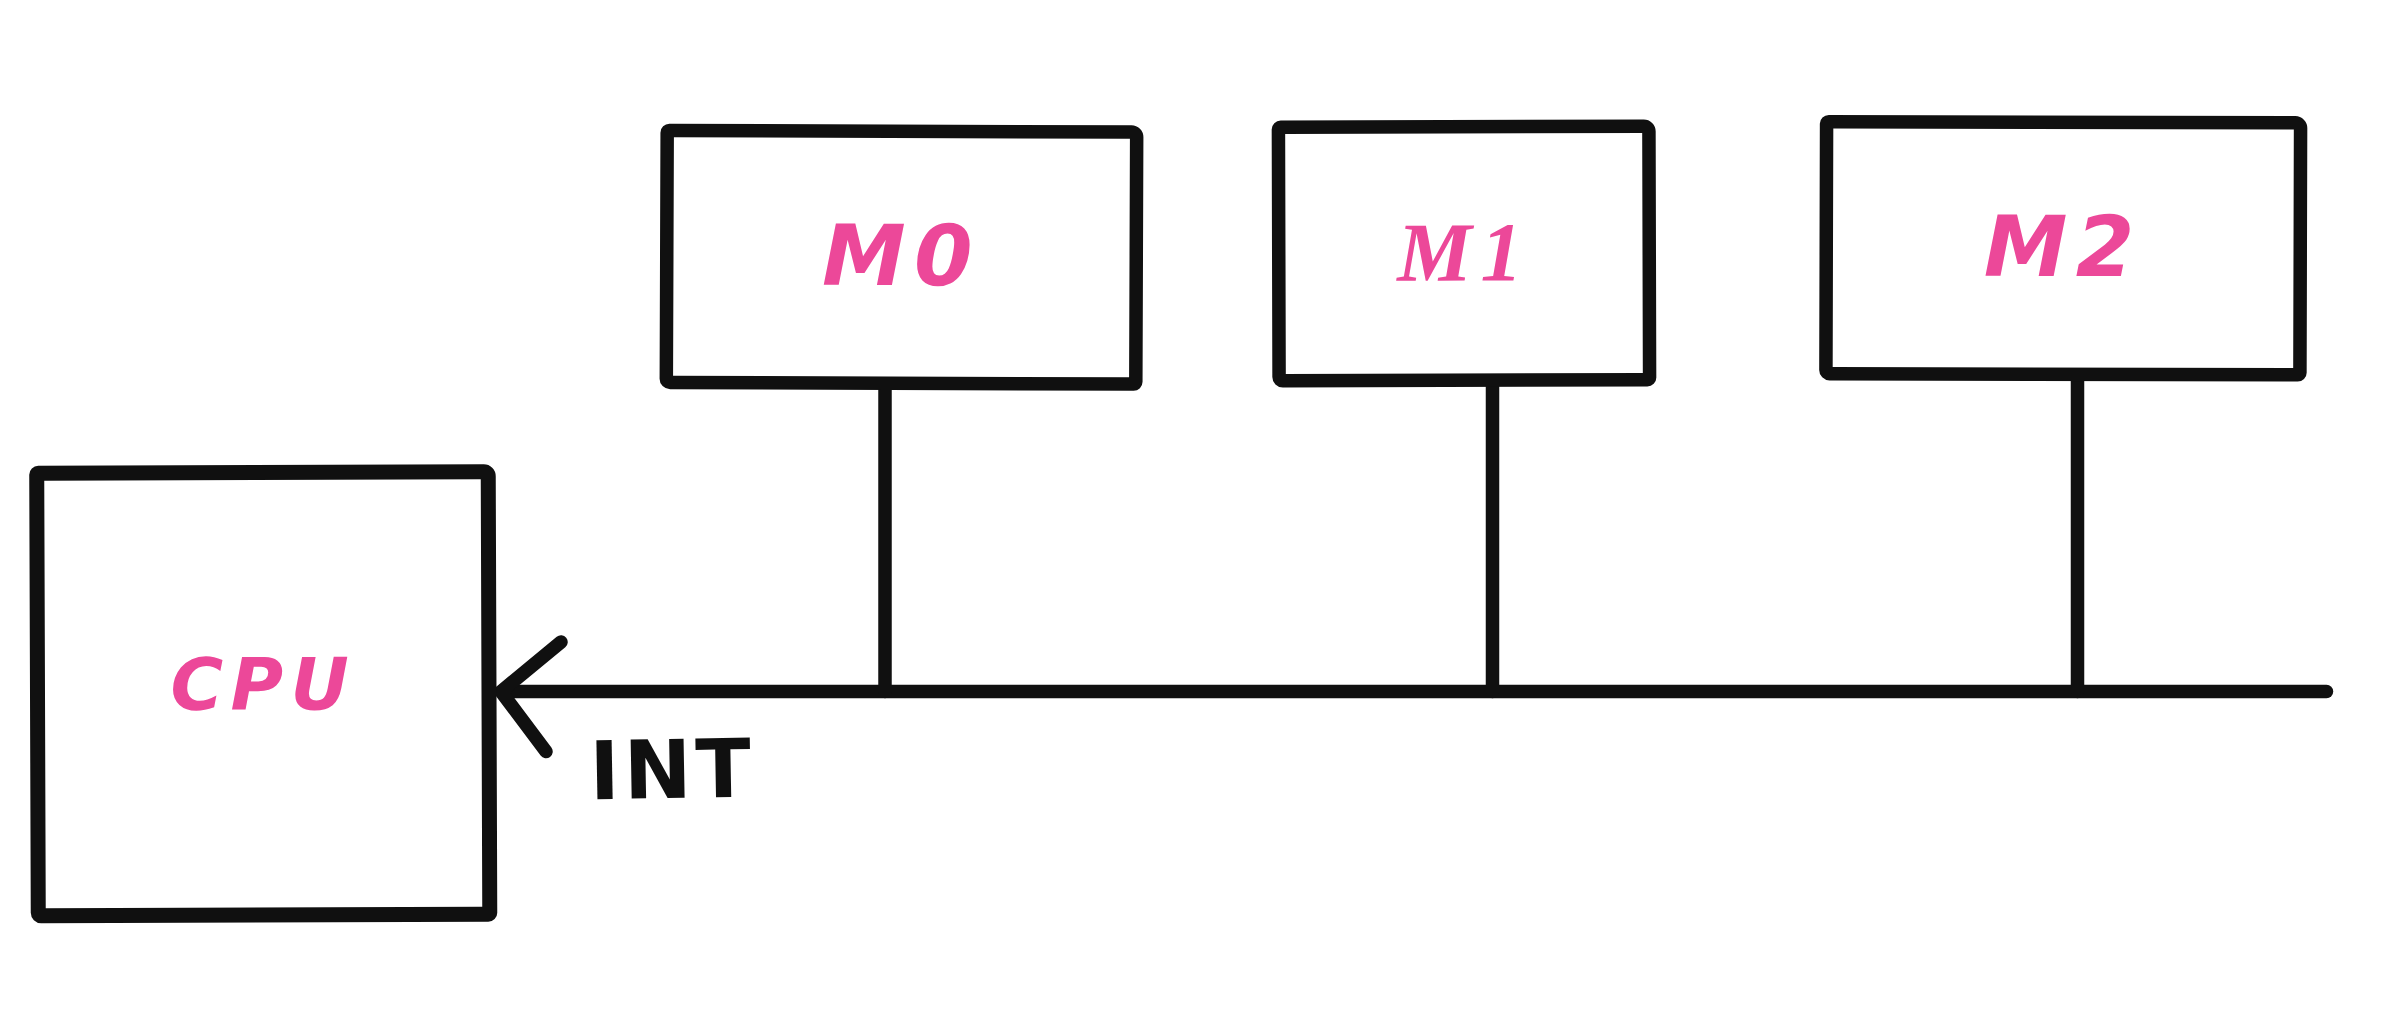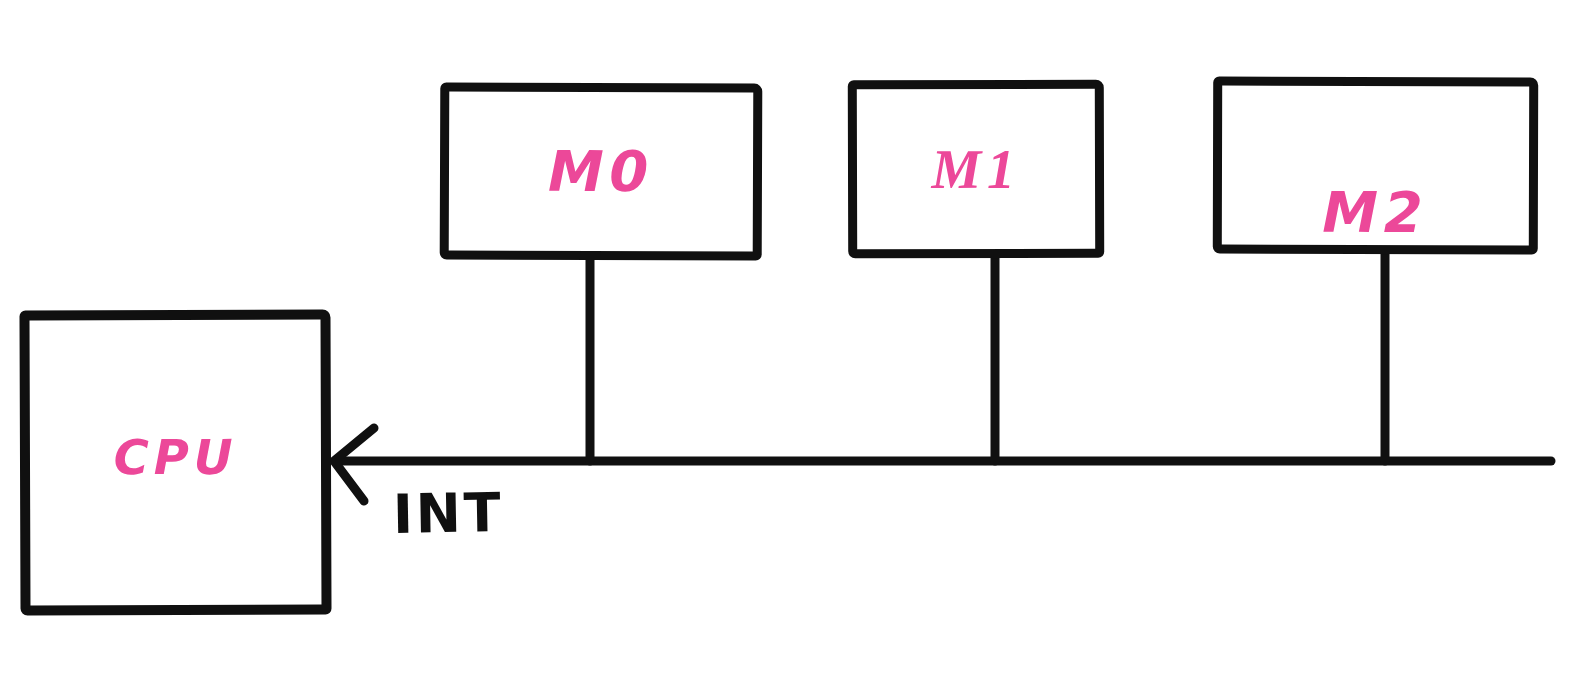--- a/index.html
+++ b/index.html
@@ -60,21 +60,20 @@
     height: 178px;
     transform: rotate(-0.15deg);
     font-family: Liberation Serif, serif;
   }
   .box-m2 {
     left: 1213px;
     top: 77px;
     width: 325px;
     height: 177px;
     transform: rotate(0.15deg);
-    align-items: flex-end;
   }
   .node-label {
     color: #ec4899;
     font-weight: bold;
     font-style: italic;
     letter-spacing: 0.10em;
     user-select: none;
   }
   .box-cpu .node-label {
     font-size: 48px;

